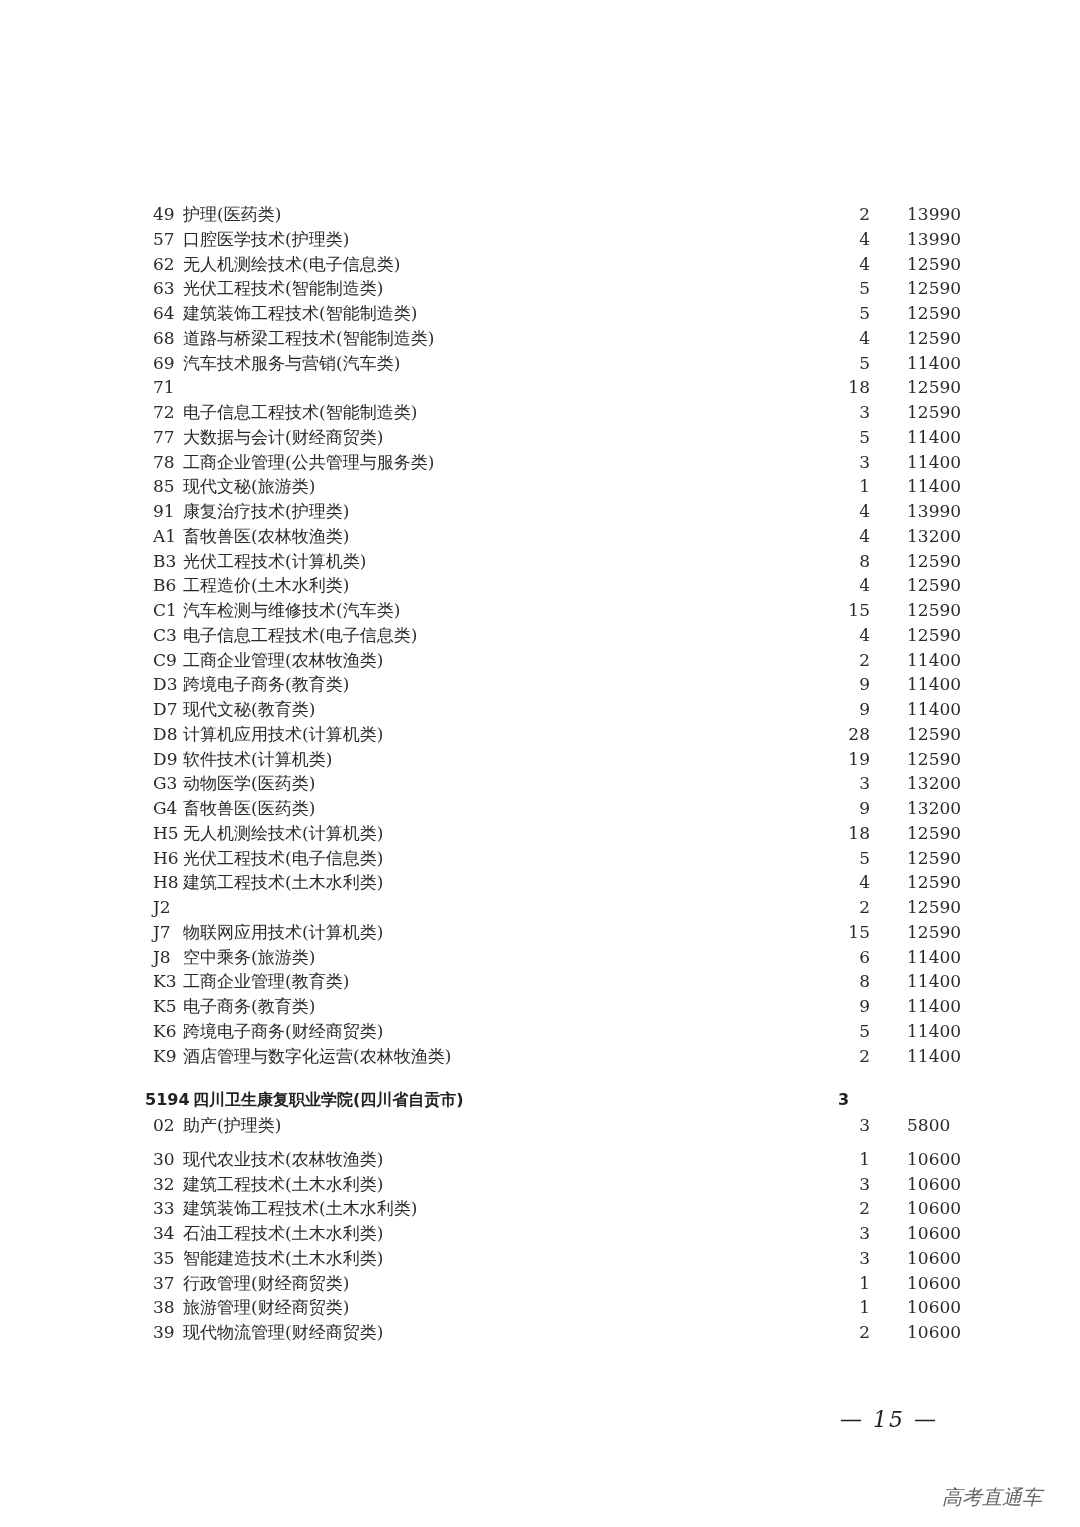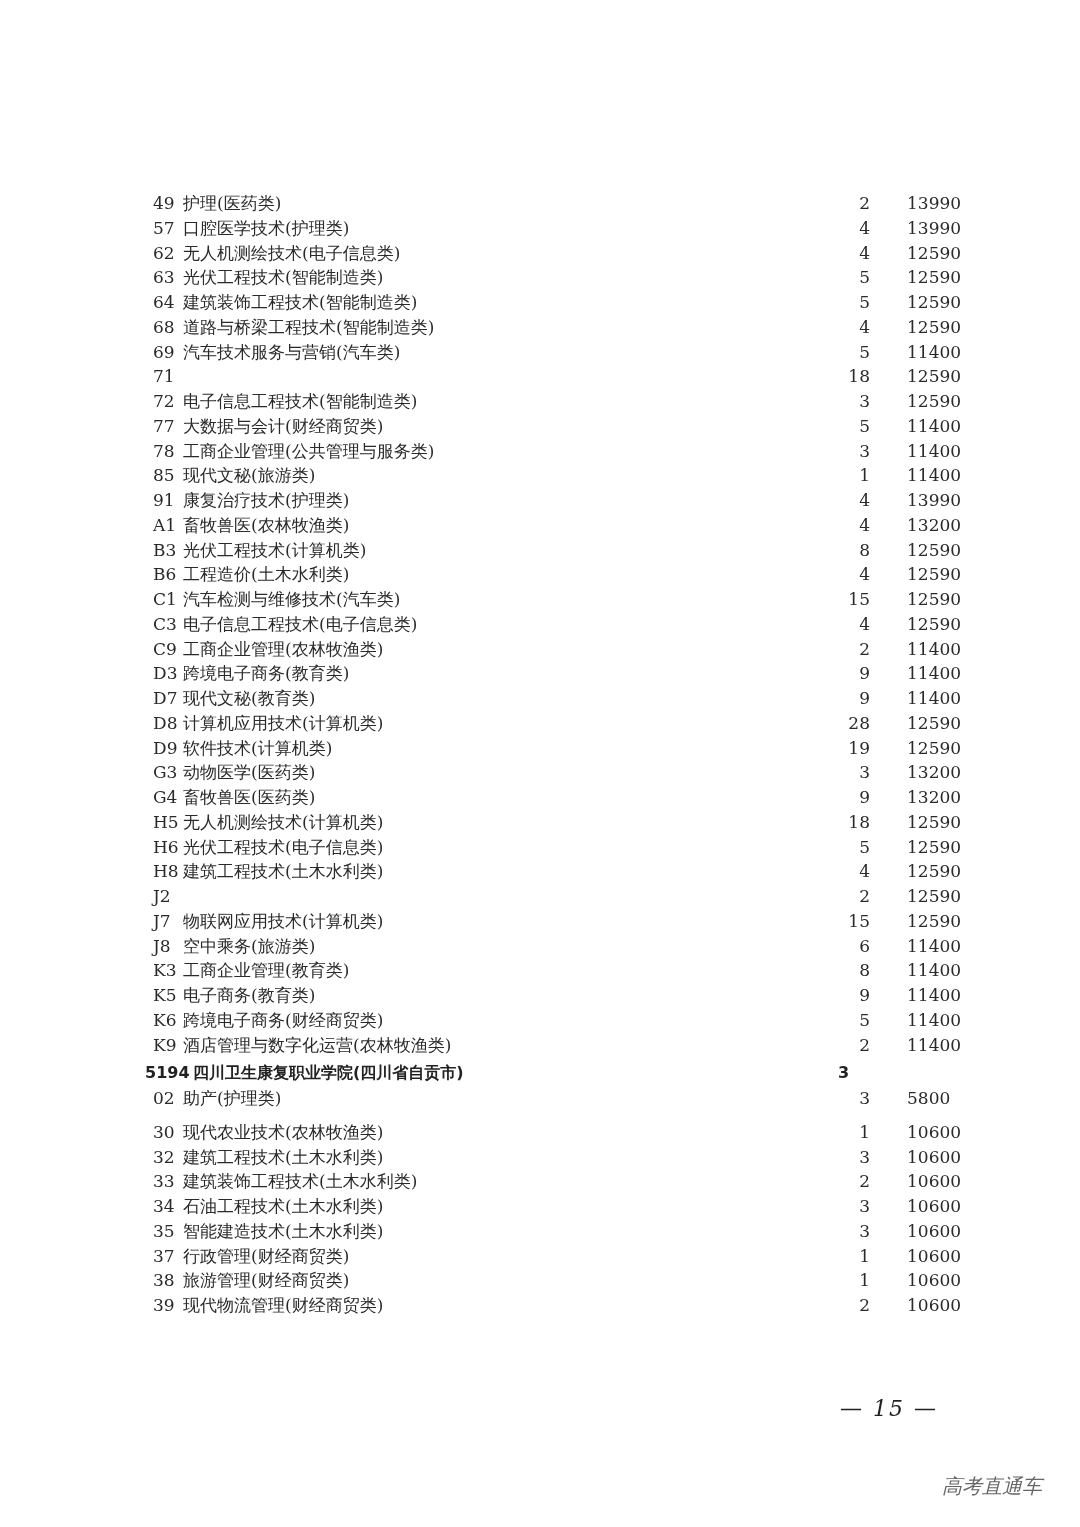--- a/index.html
+++ b/index.html
@@ -1,18 +1,18 @@
 <!DOCTYPE html>
 <html><head>
 <meta charset="utf-8">
 <style>
   html, body { margin: 0; padding: 0; background: #ffffff; }
   body { width: 1080px; height: 1527px; position: relative; overflow: hidden;
          font-family: "DejaVu Serif", "Liberation Serif", serif; color: #2a2a2a; }
-  .page { position: absolute; left: 0; top: 0; width: 1080px; height: 1273px; }
+  .page { position: absolute; left: 0; top: 11px; width: 1080px; height: 1273px; }
   .table { position: absolute; left: 0; top: 191px; width: 1080px; }
   .row { position: relative; height: 24.75px; font-size: 17px; line-height: 24.75px; }
   .row .code { position: absolute; left: 153px; width: 28px; text-align: left; }
   .row .name { position: absolute; left: 183px; white-space: nowrap; }
   .row .count { position: absolute; left: 840px; width: 30px; text-align: right; }
   .row .fee { position: absolute; left: 907px; text-align: center; }
   .school { font-family: "DejaVu Sans", "Liberation Sans", sans-serif; font-weight: bold; font-size: 16px; color: #222; }
   .school .scode { position: absolute; left: 145px; }
   .school .sname { position: absolute; left: 193px; white-space: nowrap; }
   .school .count { left: 838px; width: 32px; text-align: left; font-family: "DejaVu Sans", "Liberation Sans", sans-serif; }
@@ -230,21 +230,21 @@
           <span class="fee">11400</span>
         </div>
         <div class="row">
           <span class="code">K9</span>
           <span class="name">酒店管理与数字化运营(农林牧渔类)</span>
           <span class="count">2</span>
           <span class="fee">11400</span>
         </div>
       </div>
 
-    <div class="row school" style="margin-top:4px;">
+    <div class="row school" style="margin-top:20px;">
       <span class="scode">5194</span>
       <span class="sname">四川卫生康复职业学院(四川省自贡市)</span>
       <span class="count">3</span>
     </div>
     <div id="rows-5194">
         <div class="row">
           <span class="code">02</span>
           <span class="name">助产(护理类)</span>
           <span class="count">3</span>
           <span class="fee">5800</span>

